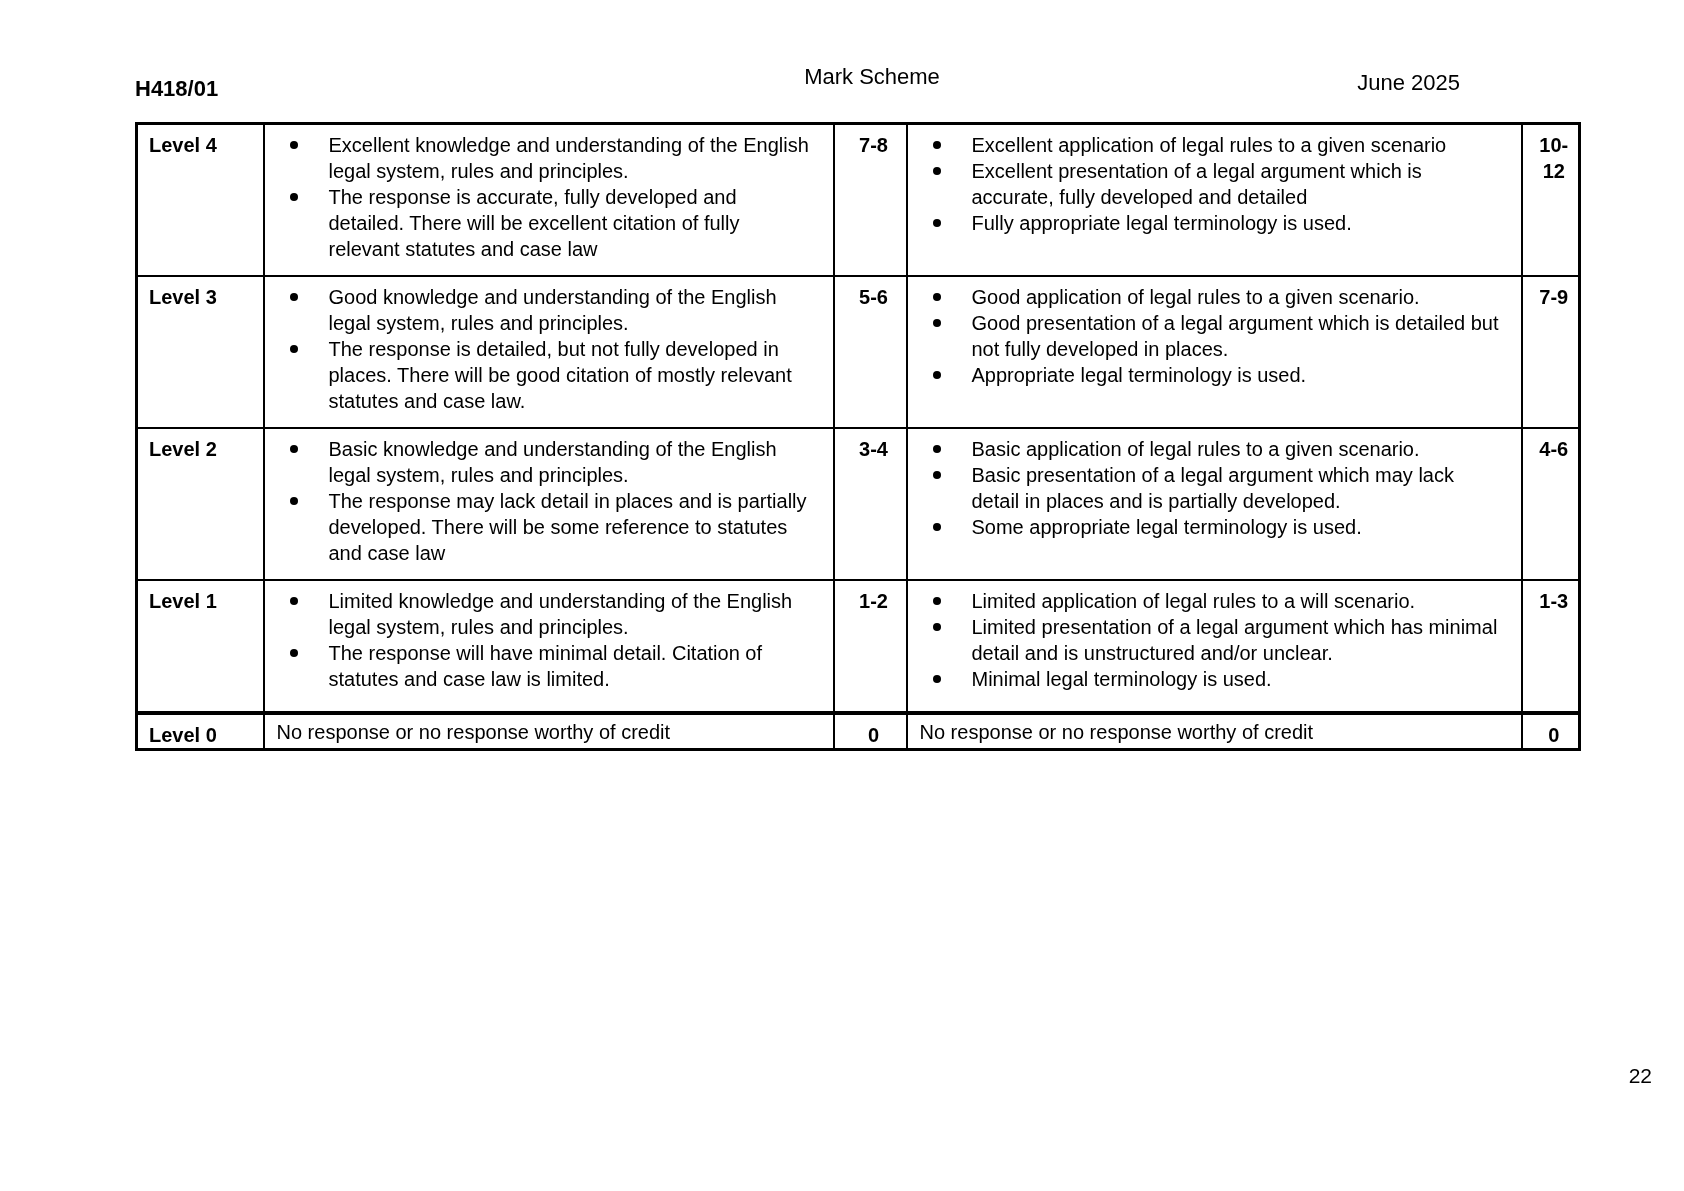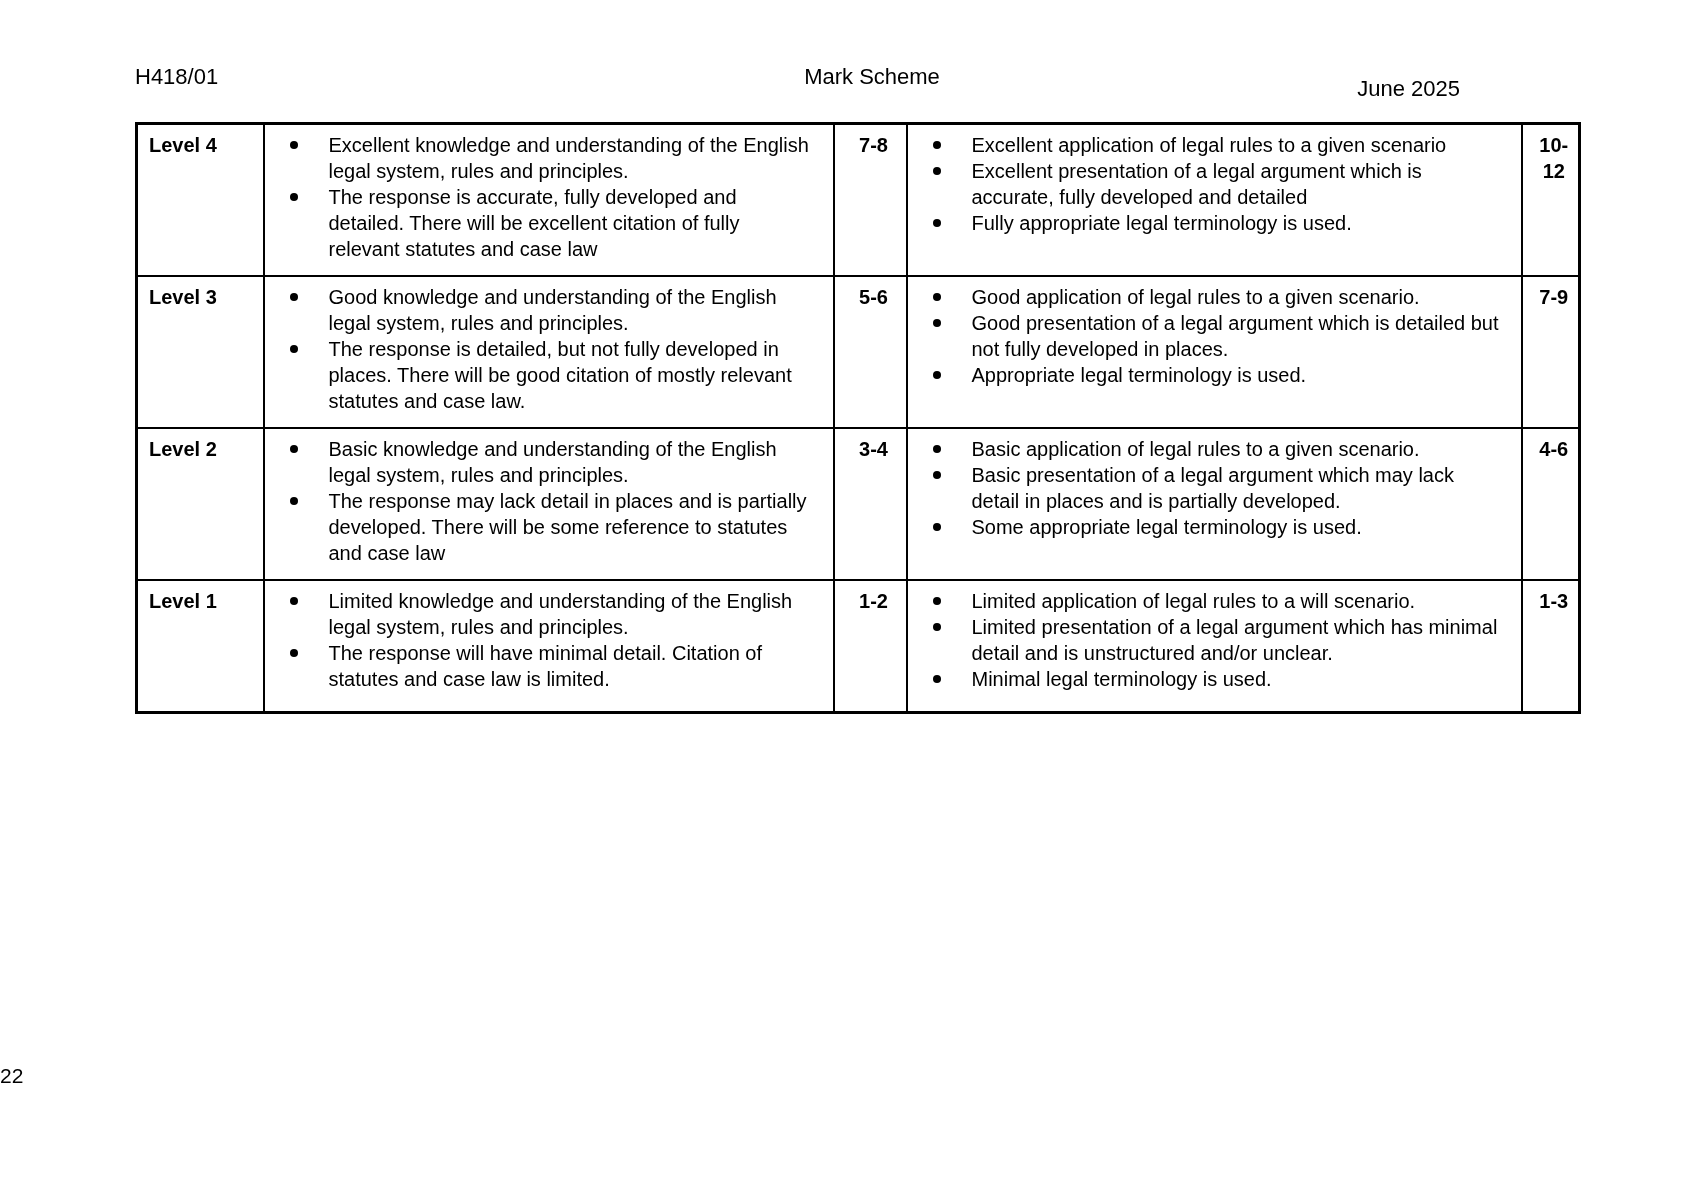--- a/index.html
+++ b/index.html
@@ -7,23 +7,23 @@
   body {
     font-family:"Liberation Sans","DejaVu Sans",sans-serif;
     color:#000;
     width:1684px; height:1191px;
     overflow:hidden;
   }
   .page { position:relative; width:1684px; height:1191px; background:#fff; }
 
   
   .header { position:absolute; top:64px; left:0; width:1684px; height:30px; font-size:22px; }
-  .h-left  { position:absolute; left:135px; top:0; }
+  .h-left  { position:absolute; left:135px; top:12px;font-weight:bold; }
   .h-center{ position:absolute; left:30px; top:0; width:1684px; text-align:center; }
-  .h-right { position:absolute; right:224px; top:12px; }
+  .h-right { position:absolute; right:224px; top:6px; }
 
   
   table.ms {
     position:absolute; left:135px; top:122px; width:1443px;
     border-collapse:collapse; table-layout:fixed;
     border:3px solid #000;
   }
   table.ms td {
     border:2px solid #000;
     vertical-align:top;
@@ -42,21 +42,21 @@
   td.desc ul { list-style:none; margin:7px 0 0 0; padding:0; }
   td.desc li { position:relative; padding-left:64px; }
   td.desc.k li { padding-right:22px; }
   td.desc.a li { padding-right:20px; }
   td.desc li::before {
     content:""; position:absolute; left:25px; top:9px;
     width:8px; height:8px; border-radius:50%; background:#000;
   }
   td.plain { padding:4px 4px 0 12px; }
 
-  .pageno { position:absolute; top:1064px; left:0; width:1652px; text-align:left; font-size:21px; }
+  .pageno { position:absolute; top:1064px; left:0; width:1652px; text-align:right; font-size:21px; }
 </style>
 </head>
 <body>
 
 <div class="page">
 
   <div class="header">
     <span class="h-left">H418/01</span>
     <span class="h-center">Mark Scheme</span>
     <span class="h-right">June 2025</span>
@@ -141,19 +141,26 @@
         <td class="desc a">
           <ul>
             <li>Limited application of legal rules to a will scenario.</li>
             <li>Limited presentation of a legal argument which has minimal detail and is unstructured and/or unclear.</li>
             <li>Minimal legal terminology is used.</li>
           </ul>
         </td>
         <td class="marks">1-3</td>
       </tr>
 
+      <tr class="r0">
+        <td class="lvl">Level 0</td>
+        <td class="plain">No response or no response worthy of credit</td>
+        <td class="marks">0</td>
+        <td class="plain">No response or no response worthy of credit</td>
+        <td class="marks">0</td>
+      </tr>
 
     </tbody>
   </table>
 
   <div class="pageno">22</div>
 
 </div>
 
 </body></html>

